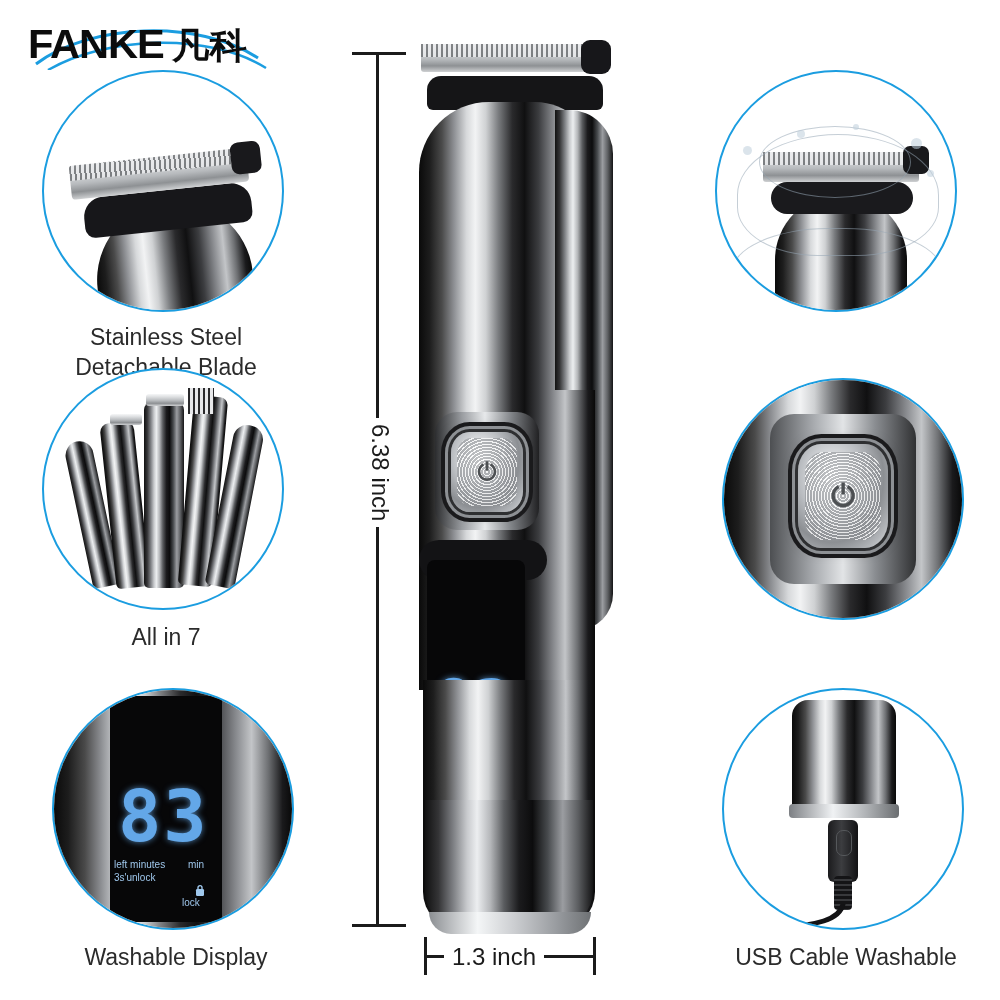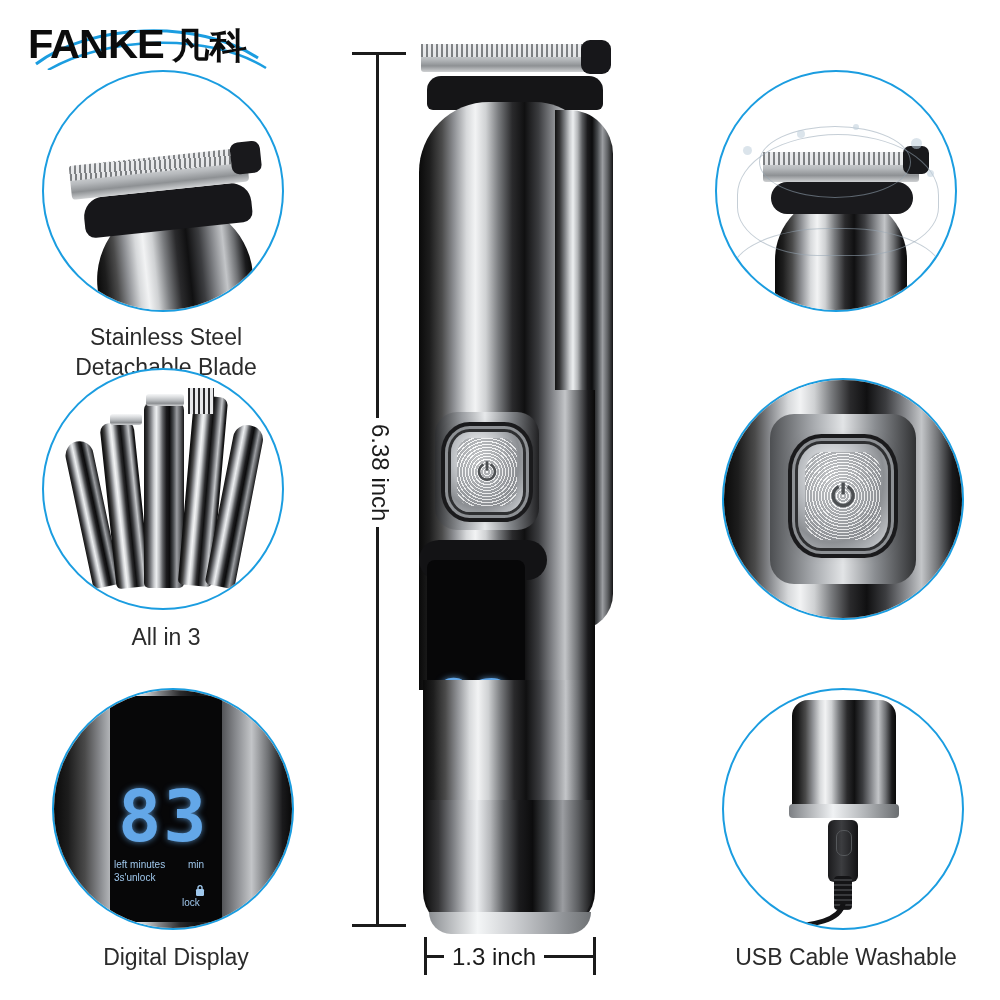--- a/index.html
+++ b/index.html
@@ -142,39 +142,39 @@
         <div class="gloss2" style="position:absolute;left:2px;top:52px;width:28px;height:148px;border-radius:14px 14px 5px 5px;transform:rotate(-12deg);"></div>
         <div class="gloss" style="position:absolute;left:32px;top:34px;width:34px;height:166px;border-radius:9px 9px 5px 5px;transform:rotate(-6deg);"></div>
         <div class="gloss2" style="position:absolute;left:68px;top:14px;width:40px;height:186px;border-radius:8px 8px 5px 5px;"></div>
         <div class="gloss" style="position:absolute;left:110px;top:8px;width:34px;height:190px;border-radius:8px 8px 5px 5px;transform:rotate(5deg);"></div>
         <div class="gloss2" style="position:absolute;left:144px;top:36px;width:30px;height:164px;border-radius:14px 14px 5px 5px;transform:rotate(11deg);"></div>
         <div class="blade" style="position:absolute;left:70px;top:6px;width:38px;height:12px;"></div>
         <div class="blade" style="position:absolute;left:34px;top:26px;width:32px;height:11px;"></div>
         <div style="position:absolute;left:112px;top:0px;width:26px;height:26px;background:repeating-linear-gradient(90deg,#2a2a2c 0 2px,#e7e8ea 2px 5px);"></div>
       </div>
     </div>
-    <div class="callout-label" style="top:254px;">All in 3</div>
+    <div class="callout-label" style="top:254px;">All in 7</div>
   </div>
 
   <div class="callout" style="left:52px;top:688px;width:248px;height:280px;">
     <div class="circle" style="width:238px;height:238px;">
       <div class="gloss" style="position:absolute;left:0;top:0;width:238px;height:238px;"></div>
       <div class="lcd" style="position:absolute;left:56px;top:6px;width:112px;height:226px;">
         <div class="seg" style="position:absolute;left:8px;top:84px;font-size:72px;">83</div>
         <div class="lcd-small" style="position:absolute;left:4px;top:163px;width:74px;font-size:10px;">left minutes</div>
         <div class="lcd-small" style="position:absolute;left:4px;top:176px;width:80px;font-size:10px;">3s'unlock</div>
         <div class="lcd-small" style="position:absolute;left:78px;top:163px;width:30px;font-size:10px;">min</div>
         <svg style="position:absolute;left:84px;top:188px;" width="12" height="13" viewBox="0 0 12 13">
           <rect x="2" y="5" width="8" height="7" rx="1.2" fill="#9fc7ec"></rect>
           <path d="M4 5 V3.6 A2 2 0 0 1 8 3.6 V5" fill="none" stroke="#9fc7ec" stroke-width="1.4"></path>
         </svg>
         <div class="lcd-small" style="position:absolute;left:72px;top:201px;width:36px;font-size:10px;">lock</div>
       </div>
     </div>
-    <div class="callout-label" style="top:254px;">Digital Display</div>
+    <div class="callout-label" style="top:254px;">Washable Display</div>
   </div>
 
   <div class="callout" style="left:715px;top:70px;width:248px;height:265px;">
     <div class="circle" style="width:238px;height:238px;">
       <div style="position:absolute;left:18px;top:60px;width:204px;height:200px;">
         <div class="gloss" style="position:absolute;left:40px;top:62px;width:132px;height:150px;border-radius:66px 66px 6px 6px;"></div>
         <div style="position:absolute;left:36px;top:50px;width:142px;height:32px;background:#1a1a1d;border-radius:16px;"></div>
         <div class="blade" style="position:absolute;left:28px;top:20px;width:156px;height:30px;">
           <div class="teeth" style="height:13px;"></div>
         </div>

